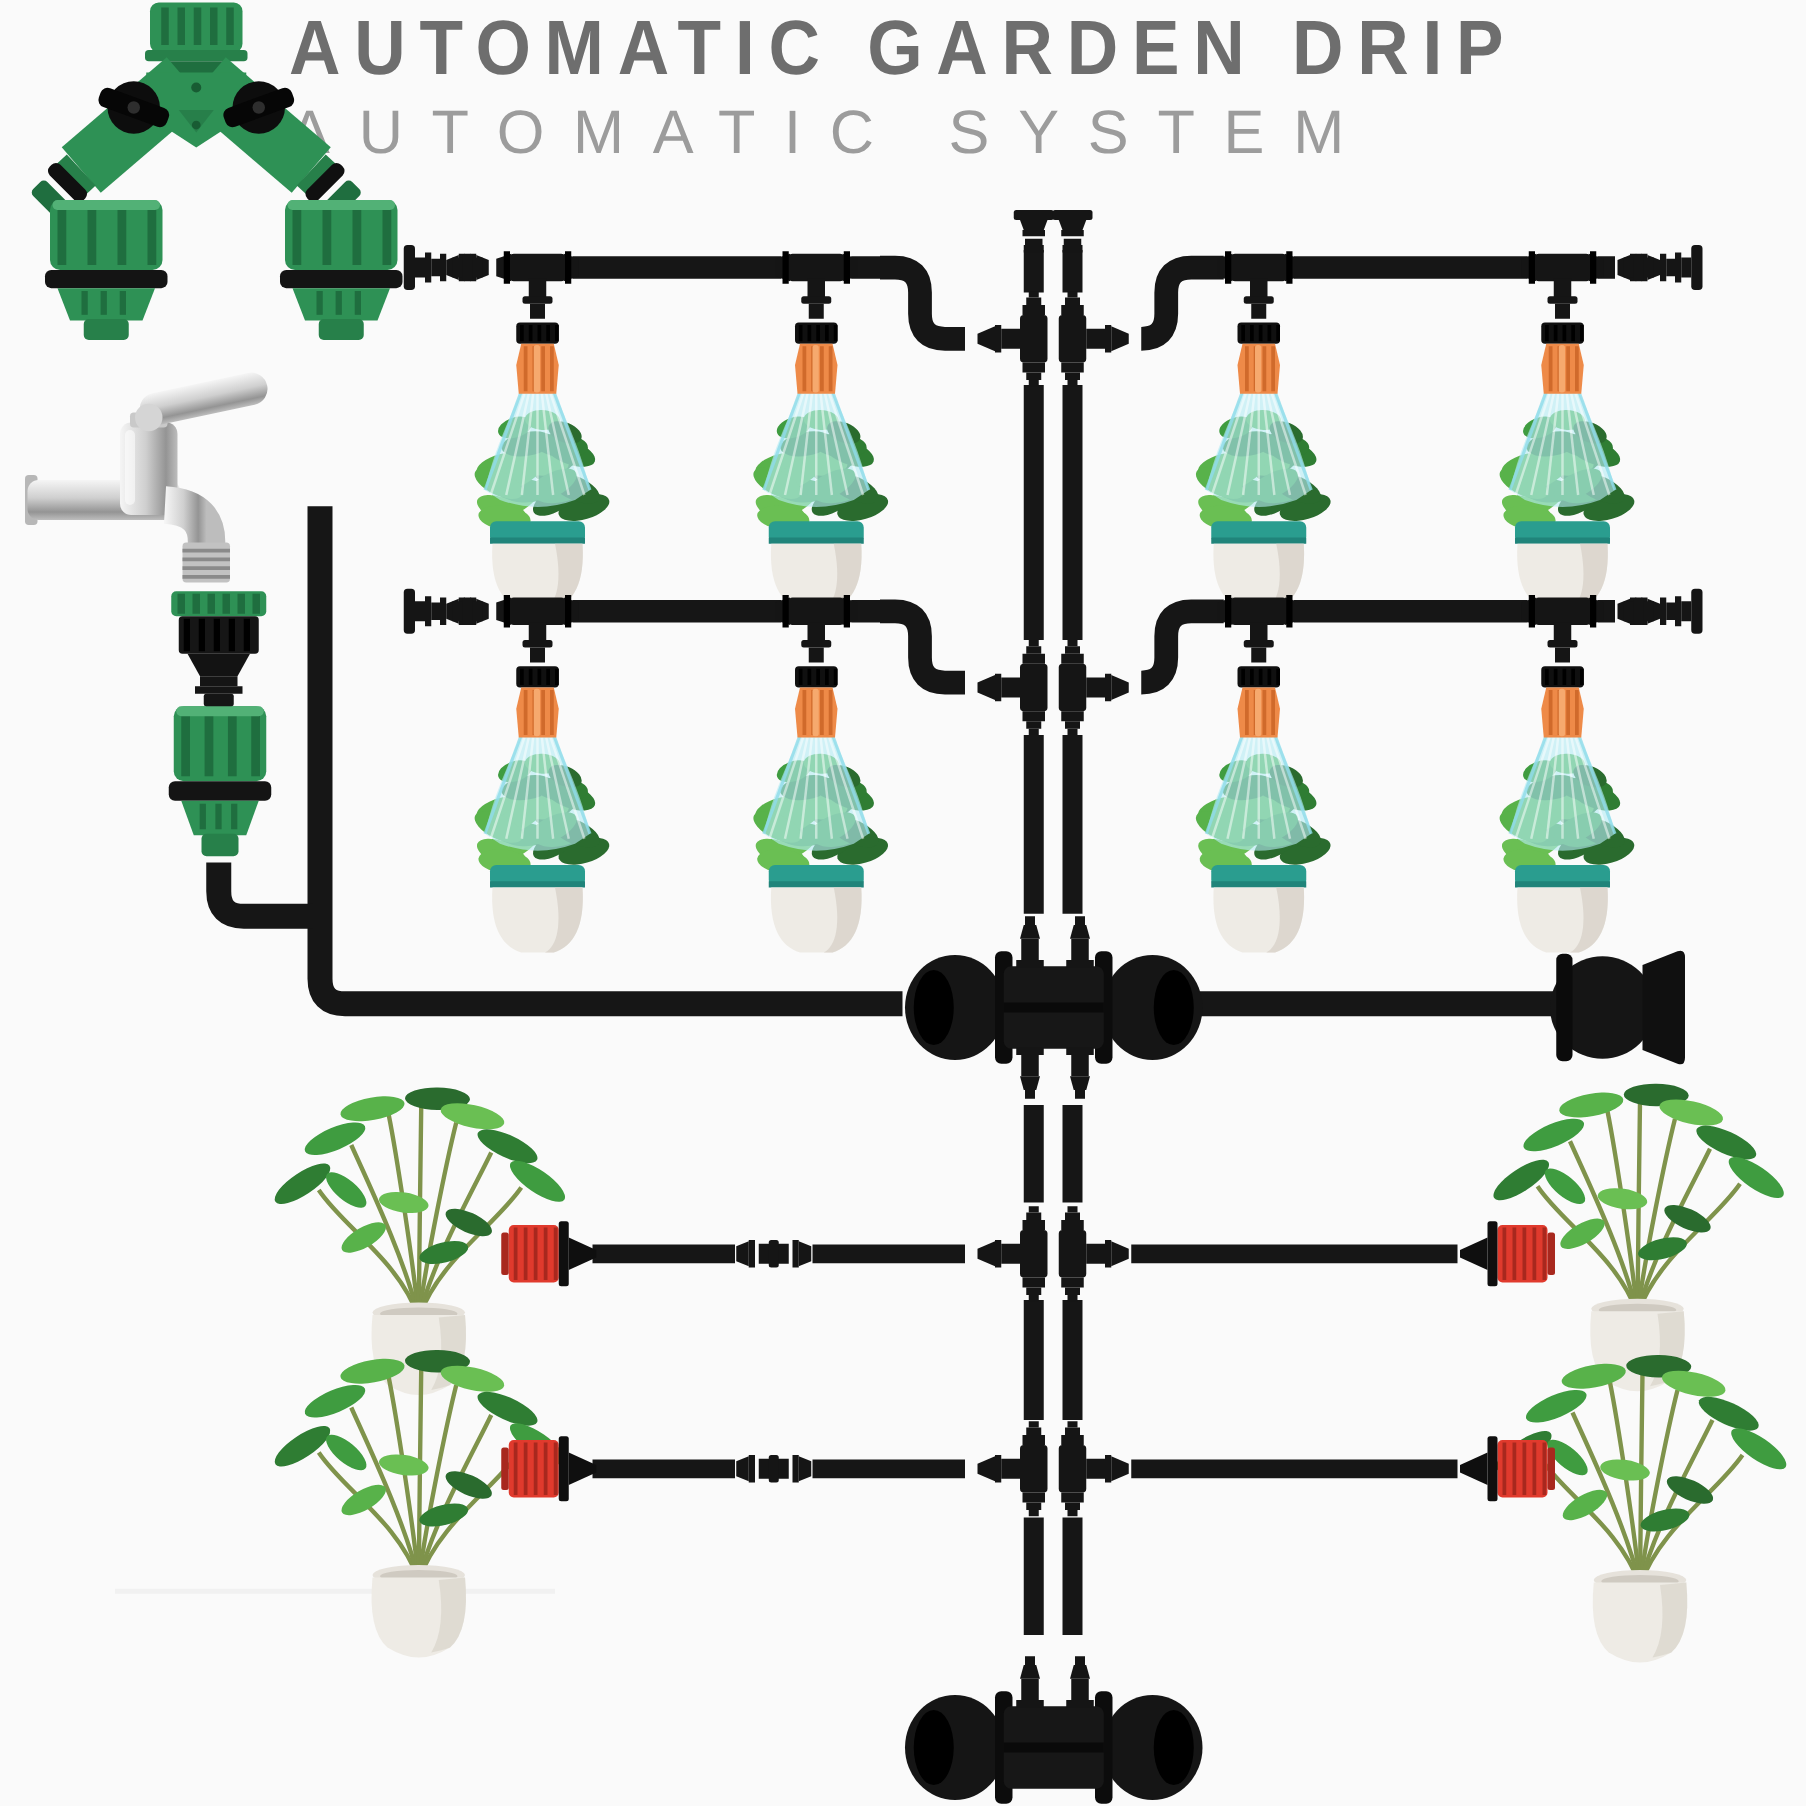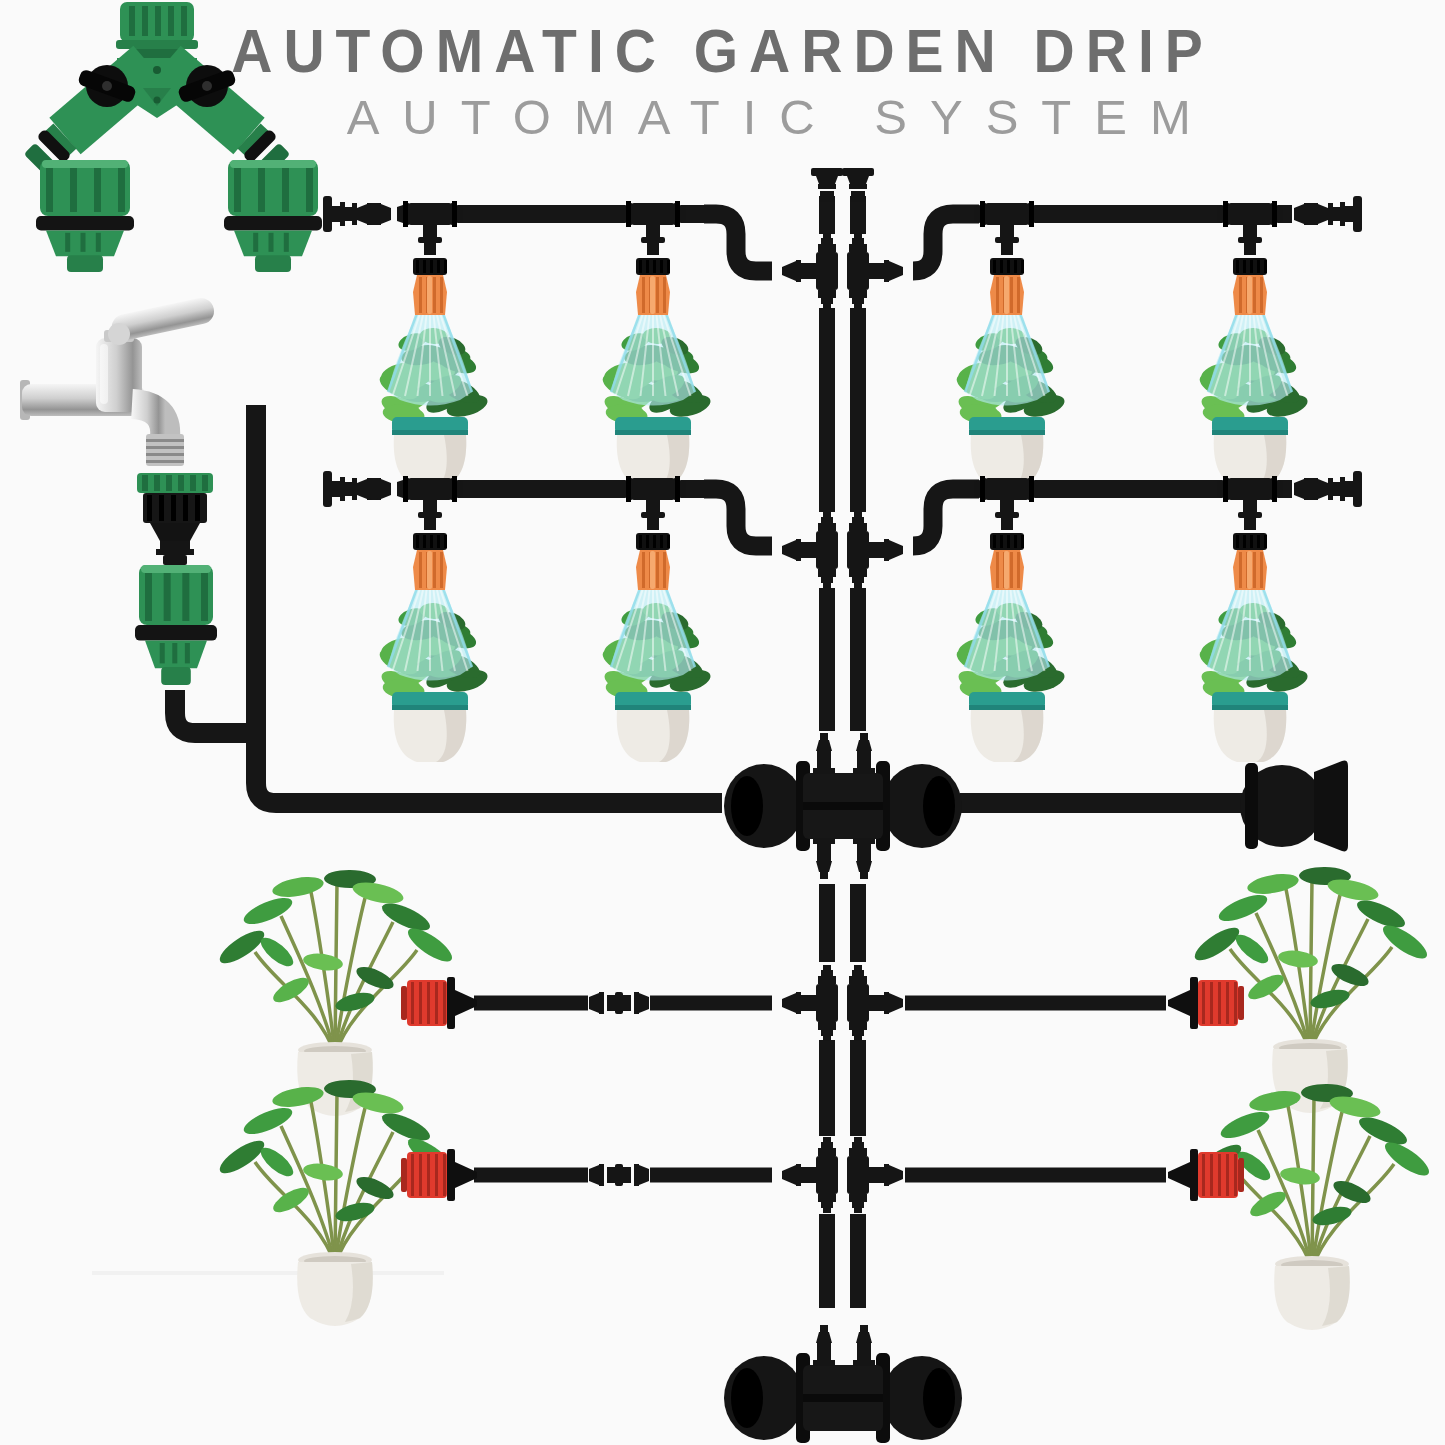--- a/index.html
+++ b/index.html
@@ -1,18 +1,18 @@
 <!DOCTYPE html>
 <html><head>
 <meta charset="utf-8">
 <style>
   html,body{margin:0;padding:0;}
   .stage{position:relative;width:1445px;height:1445px;background:#fafafa;overflow:hidden;
          font-family:"Liberation Sans", sans-serif;}
-  .header{position:absolute;top:6px;left:50%;transform:translateX(-50%);text-align:right;width:max-content;margin-top:11px;}
+  .header{position:absolute;top:6px;left:50%;transform:translateX(-50%);text-align:left;width:max-content;}
   .t1{font-size:57px;font-weight:700;letter-spacing:11px;color:#6e6e6e;transform:scale(1,1.08);white-space:nowrap;}
   .t2{font-size:49px;font-weight:400;letter-spacing:23px;color:#9c9c9c;margin-top:6px;white-space:nowrap;}
   svg{position:absolute;left:0;top:0;}
 </style>
 </head>
 <body>
 
 <div class="stage">
   <div class="header">
     <div class="t1">AUTOMATIC GARDEN DRIP</div>

